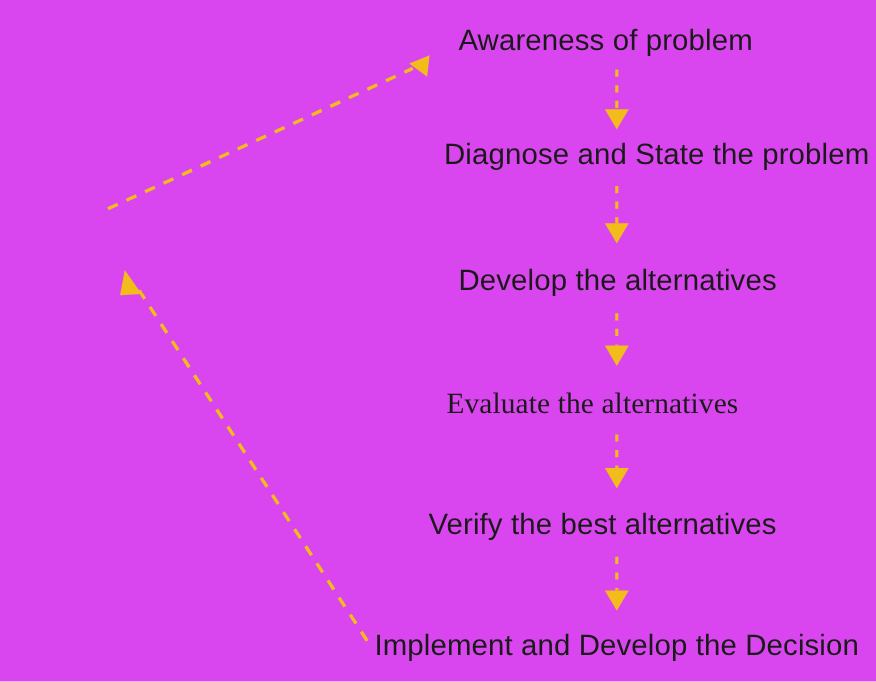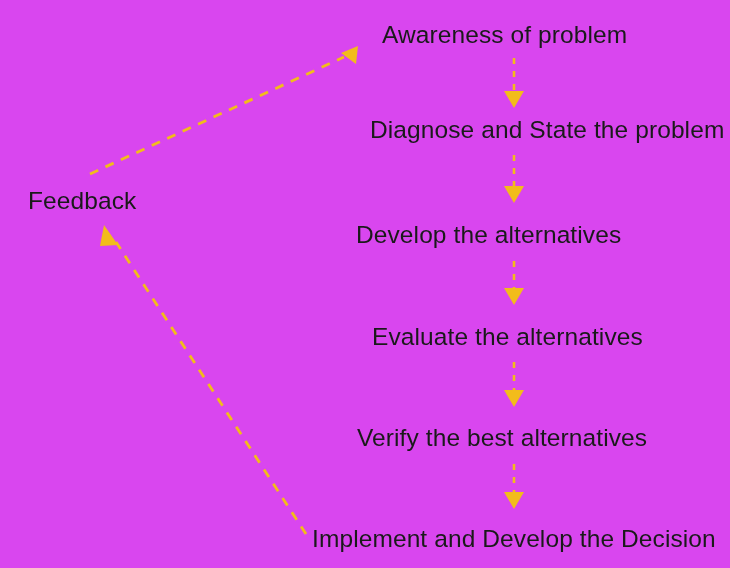--- a/index.html
+++ b/index.html
@@ -43,22 +43,22 @@
     font-family: "Liberation Sans", sans-serif;
     font-size: 24.5px;
     line-height: 29px;
     font-weight: 400;
     letter-spacing: 0.1px;
     white-space: nowrap;
   }
   
   .n0 { left: 382px; top: 20px;  }
   .n1 { left: 330px; top: 115px; margin-left: 40px; }
-  .n2 { left: 356px; top: 220px; text-align: center; }
-  .n3 { left: 372px; top: 322px; }
+  .n2 { left: 382px; top: 220px; text-align: center; }
+  .n3 { left: 372px; top: 322px; font-family: Liberation Serif, serif; }
   .n4 { left: 357px; top: 423px; }
   .n5 { left: 312px; top: 524px; }
   .fb { left: 28px;  top: 186px; }
 </style>
 </head>
 <body>
 
 <div id="canvas">
 
   <svg id="arrow-layer" viewBox="0 0 730 568" width="730" height="568" xmlns="http://www.w3.org/2000/svg">
@@ -104,15 +104,14 @@
   <div class="node-label n1">Diagnose and State the problem</div>
 
   <div class="node-label n2">Develop the alternatives</div>
 
   <div class="node-label n3">Evaluate the alternatives</div>
 
   <div class="node-label n4">Verify the best alternatives</div>
 
   <div class="node-label n5">Implement and Develop the Decision</div>
 
-  <div class="feedback-label fb">Feedback</div>
 
 </div>
 
 </body></html>

